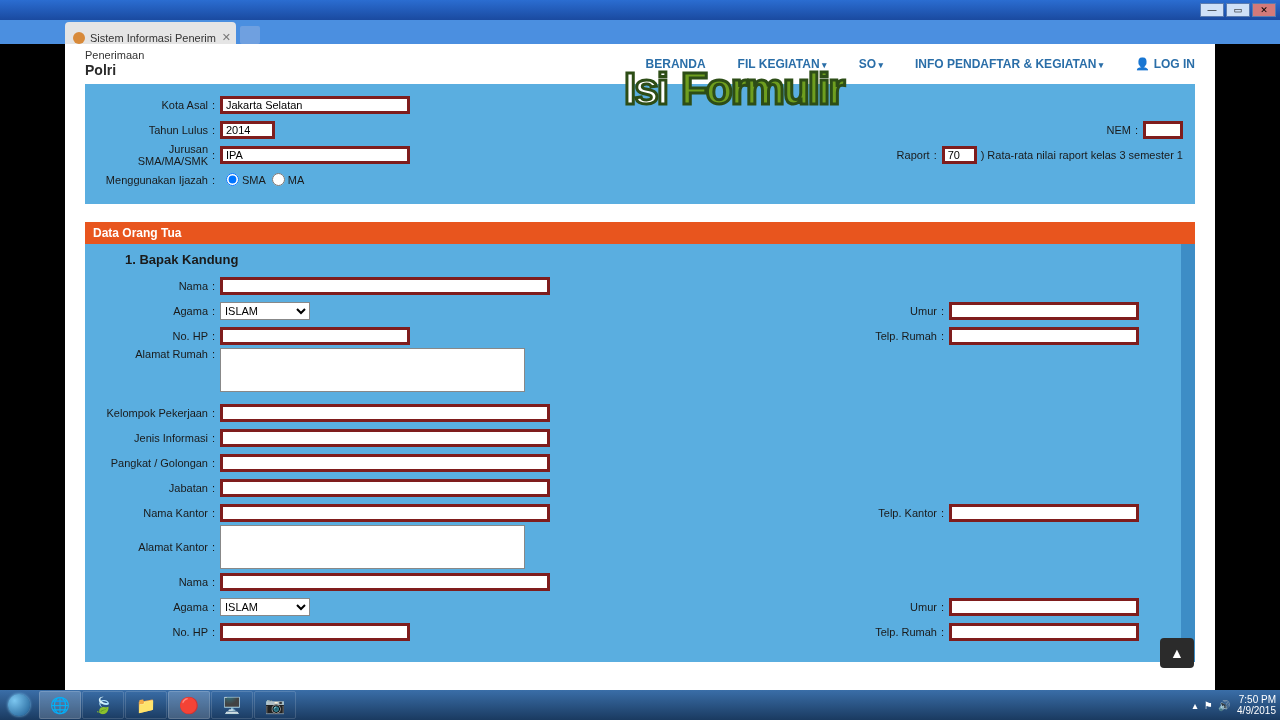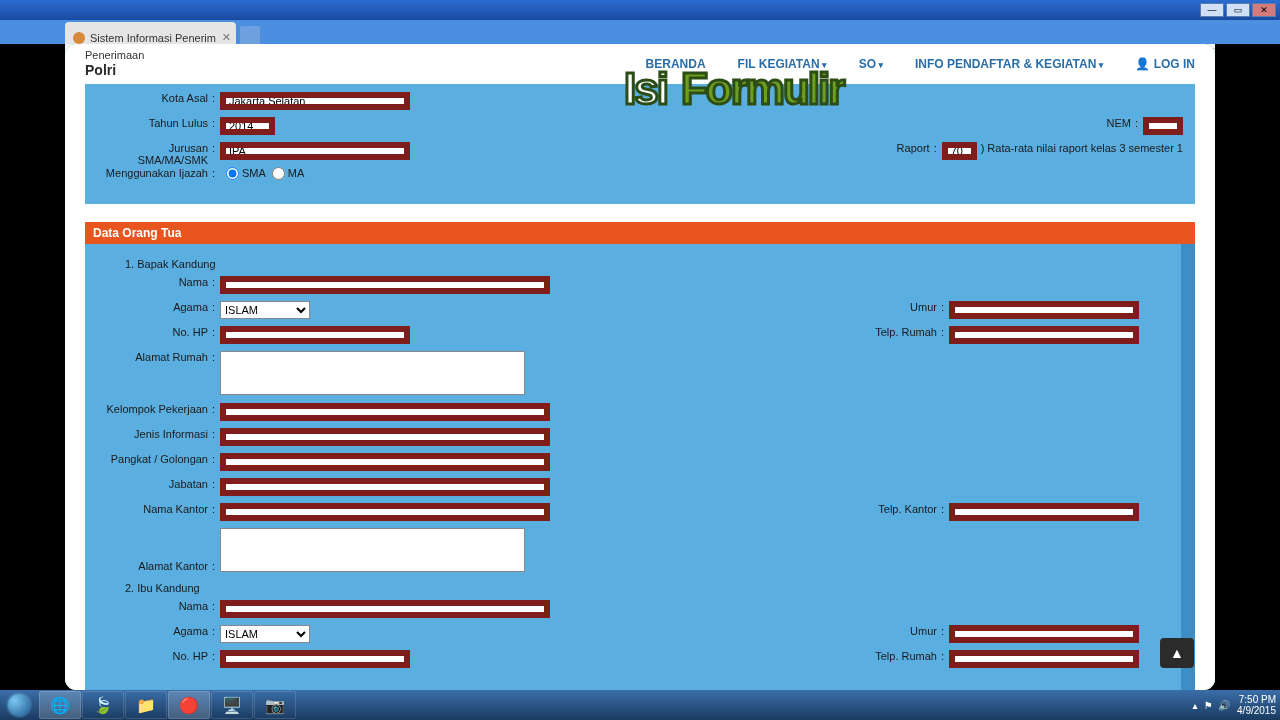--- a/index.html
+++ b/index.html
@@ -17,41 +17,41 @@
 .newtab { width: 20px; height: 18px; background: #6fa0e0; margin-left: 4px; border-radius: 2px; }
 
 .addrbar { height: 30px; background: #f5f5f5; border-bottom: 1px solid #ccc; display: flex; align-items: center; padding: 0 6px; gap: 6px; }
 .navbtn { width: 18px; height: 18px; display: flex; align-items: center; justify-content: center; font-size: 14px; color: #555; }
 .addrbox { flex: 1; height: 22px; border: 1px solid #ccc; border-radius: 3px; display: flex; align-items: center; padding: 0 6px; font-size: 13px; color: #333; background: #fff; }
 .addrbox .pageicon { width: 14px; height: 14px; border: 1px solid #999; margin-right: 5px; }
 .star { font-size: 15px; color: #888; margin: 0 4px; }
 .menu3 { width: 16px; display: flex; flex-direction: column; gap: 2px; }
 .menu3 div { height: 2px; background: #777; }
 
-.viewport { position: absolute; left: 65px; right: 65px; top: 44px; bottom: 30px; background: #22c55e; overflow: hidden; border-radius: 11px; }
+.viewport { position: absolute; left: 65px; right: 65px; top: 44px; bottom: 30px; background: #22c55e; overflow: hidden; }
 .scroller { position: absolute; inset: 0; overflow-y: scroll; }
 .page { width: 100%; background: #fff; padding-bottom: 60px; }
 
 .navmenu { height: 40px; display: flex; align-items: center; padding: 0 20px; }
 .logo { font-size: 11px; color: #333; }
 .logo .big { font-size: 14px; font-weight: bold; color: #2a2a2a; display: block; line-height: 18px; }
 .navlinks { margin-left: auto; display: flex; gap: 32px; font-size: 12px; font-weight: bold; color: #2a6ea8; }
 .navlinks span { cursor: pointer; }
 .navlinks .caret::after { content: " ▾"; font-size: 9px; }
 
 .bluepanel { background: #5aaee0; margin: 0 20px 18px 20px; padding: 8px 12px 12px 12px; }
 .orangehead { background: #e8551e; color: #fff; font-weight: bold; font-size: 12px; padding: 4px 8px; margin: 0 20px; }
 .bluepanel2 { background: #5aaee0; margin: 0 20px 18px 20px; padding: 8px 12px 18px 12px; border-right: 14px solid #3d8dc6; }
 
-.subhead { font-size: 11px; font-weight: normal; color: #1a1a1a; margin: 6px 0 6px 28px; }
-
-.row { display: flex; align-items: flex-start; min-height: 25px; font-size: 11px; color: #1a1a1a; }
+.subhead { font-size: 13px; font-weight: bold; color: #1a1a1a; margin: 0 0 6px 28px; }
+
+.row { display: flex; align-items: center; min-height: 25px; font-size: 11px; color: #1a1a1a; }
 .lbl { width: 115px; text-align: right; padding-right: 4px; }
 .colon { width: 8px; }
-.txt { height: 18px; border: 6px solid #7f1d1d; background: #fff; padding: 0 3px; font-size: 11px; }
+.txt { height: 18px; border: 3px solid #7f1d1d; background: #fff; padding: 0 3px; font-size: 11px; }
 .sel { height: 18px; border: 1px solid #888; background: #fff; font-size: 11px; }
 .ta { border: 1px solid #888; background: #fff; font-size: 11px; resize: none; }
 
 .lbl2 { width: 78px; text-align: right; padding-right: 4px; }
 .gap { width: 30px; }
 
 .radio { margin: 0 3px 0 6px; }
 
 .overlay { position: absolute; left: 624px; top: 64px; font-size: 44px; font-weight: 900; letter-spacing: -2px; pointer-events: none; white-space: nowrap; }
 .overlay .w1 { color: #fff; -webkit-text-stroke: 3px #2d4d16; }
@@ -224,27 +224,26 @@
     <div class="row">
       <span class="lbl">Nama Kantor</span>
             <span class="colon">:</span>
       <input class="txt" style="width: 330px;">
       <span style="flex:1"></span>
       <span class="lbl2">Telp. Kantor</span>
             <span class="colon">:</span>
       <input class="txt" style="width: 190px;">
       <span class="gap"></span>
     </div>
-    <div class="row" style="align-items:flex-end">
+    <div class="row" style="align-items:center">
       <span class="lbl">Alamat Kantor</span>
             <span class="colon">:</span>
       <textarea class="ta" style="width: 305px; height: 44px;"></textarea>
     </div>
 
-    <div class="subhead" style="margin-top:10px">2. Ibu Kandung</div>
 
     <div class="row">
       <span class="lbl">Nama</span>
             <span class="colon">:</span>
       <input class="txt" style="width: 330px;">
     </div>
     <div class="row">
       <span class="lbl">Agama</span>
             <span class="colon">:</span>
       <select class="sel" style="width:90px"><option>ISLAM</option></select>

